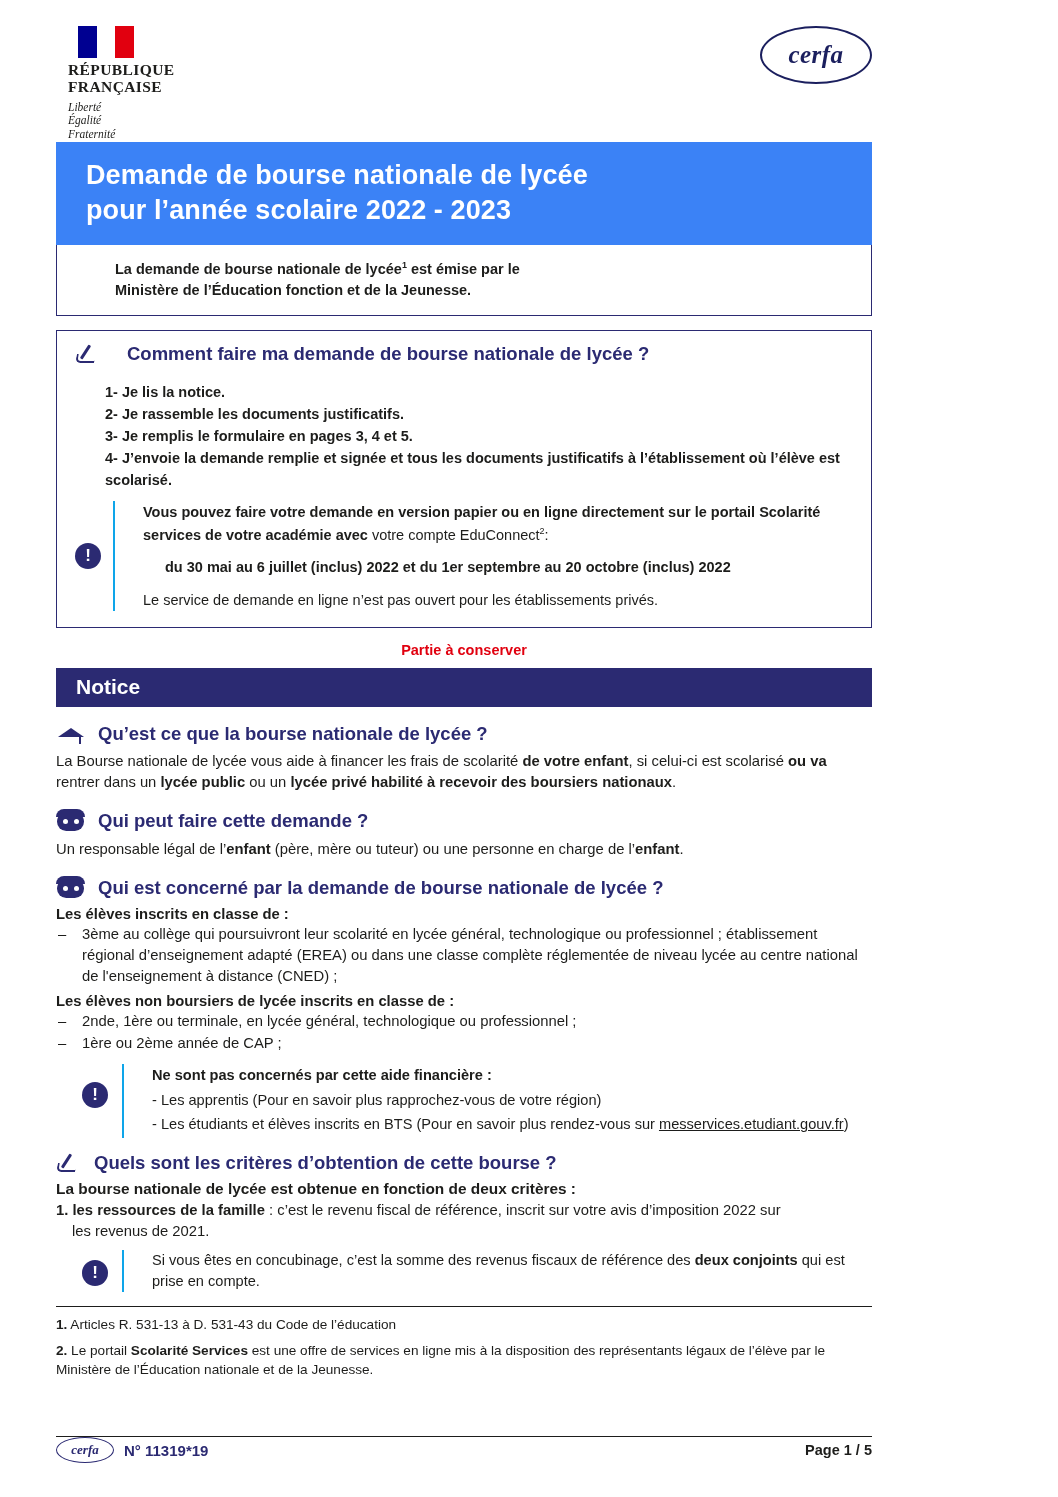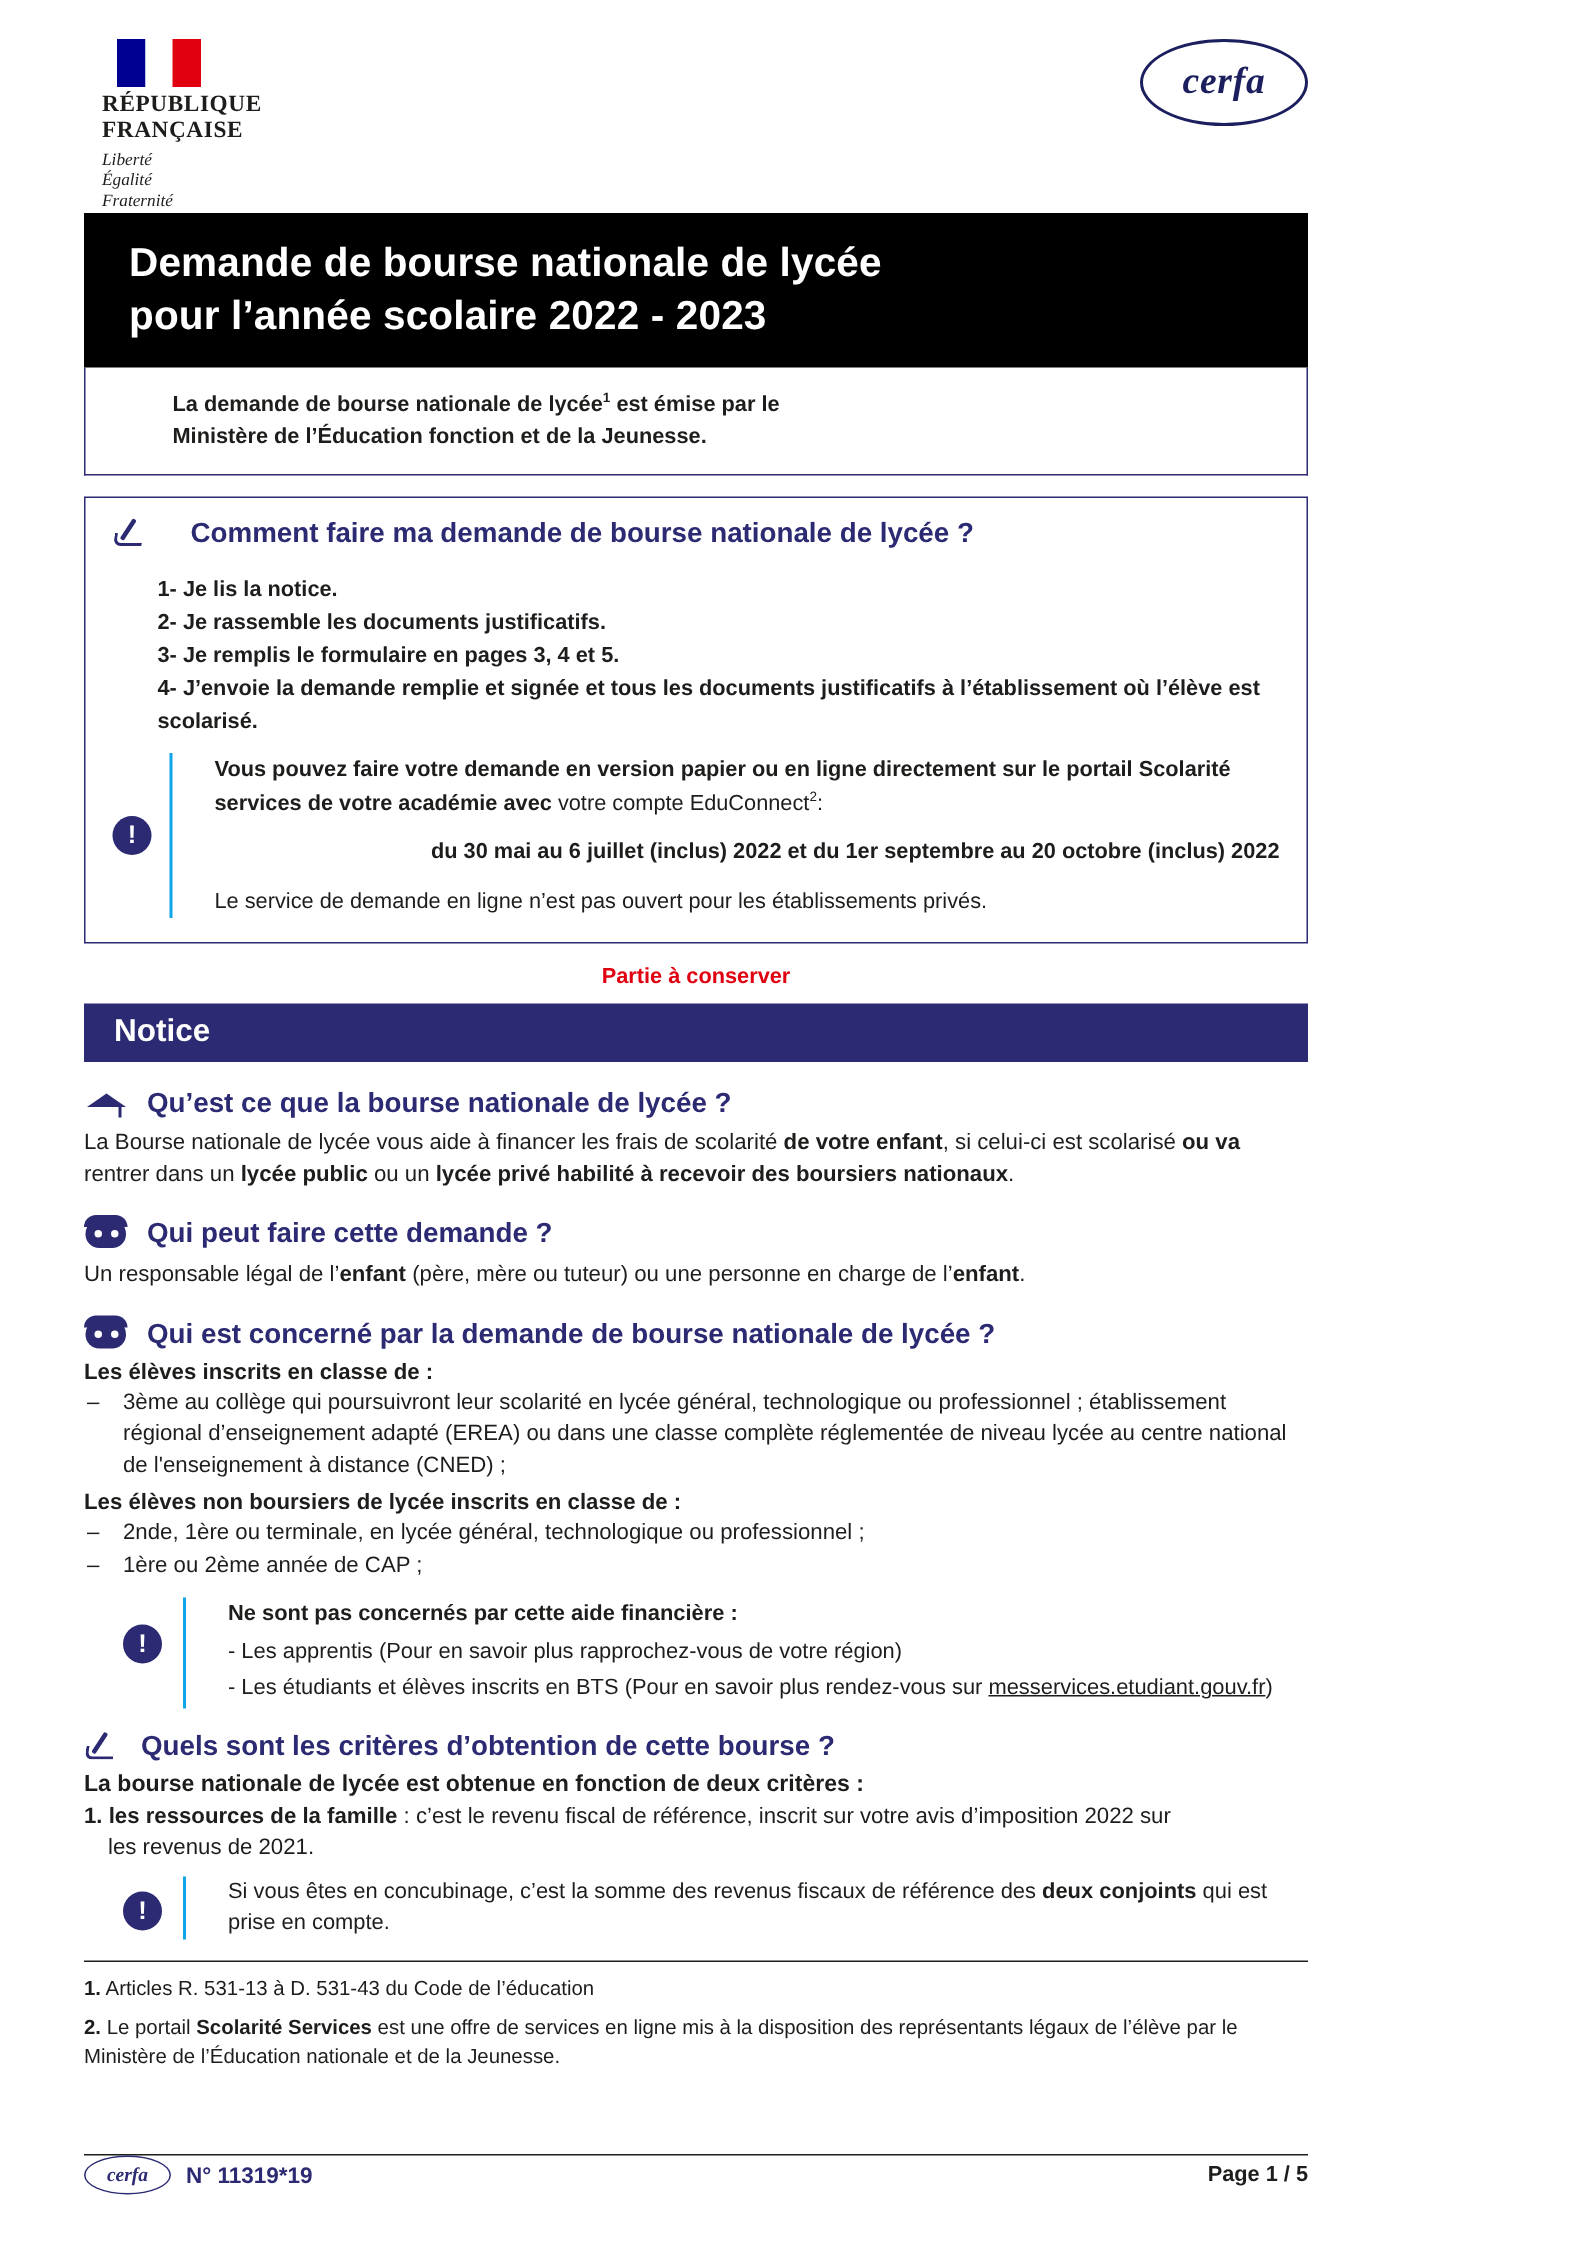--- a/index.html
+++ b/index.html
@@ -71,21 +71,21 @@
     color: #1b1f5e;
     font-family: "Liberation Serif", serif;
     font-style: italic;
     font-weight: bold;
     font-size: 25px;
     letter-spacing: .5px;
   }
 
   
   .title-band {
-    background: #000000;
+    background: #3b82f6;
     color: #ffffff;
     padding: 16px 0 18px 30px;
     font-size: 27px;
     font-weight: bold;
     line-height: 1.28;
     letter-spacing: .1px;
   }
   .subtitle-box {
     border: 1px solid #2b2a72;
     border-top: none;
@@ -164,21 +164,21 @@
     flex: none;
     margin-top: 42px;
   }
   .alert-body {
     border-left: 2px solid #0ea5e9;
     padding-left: 28px;
     font-size: 14.5px;
     line-height: 1.55;
   }
   .alert-body p { margin: 0 0 10px 0; }
-  .alert-body p.dates { margin-left: 22px; text-align: right; }
+  .alert-body p.dates { margin-left: 22px; }
   .alert-body p:last-child { margin-bottom: 0; }
   .b { font-weight: bold; }
 
   .conserver {
     text-align: center;
     color: #e1000f;
     font-weight: bold;
     font-size: 14.5px;
     margin: 14px 0 10px 0;
   }

